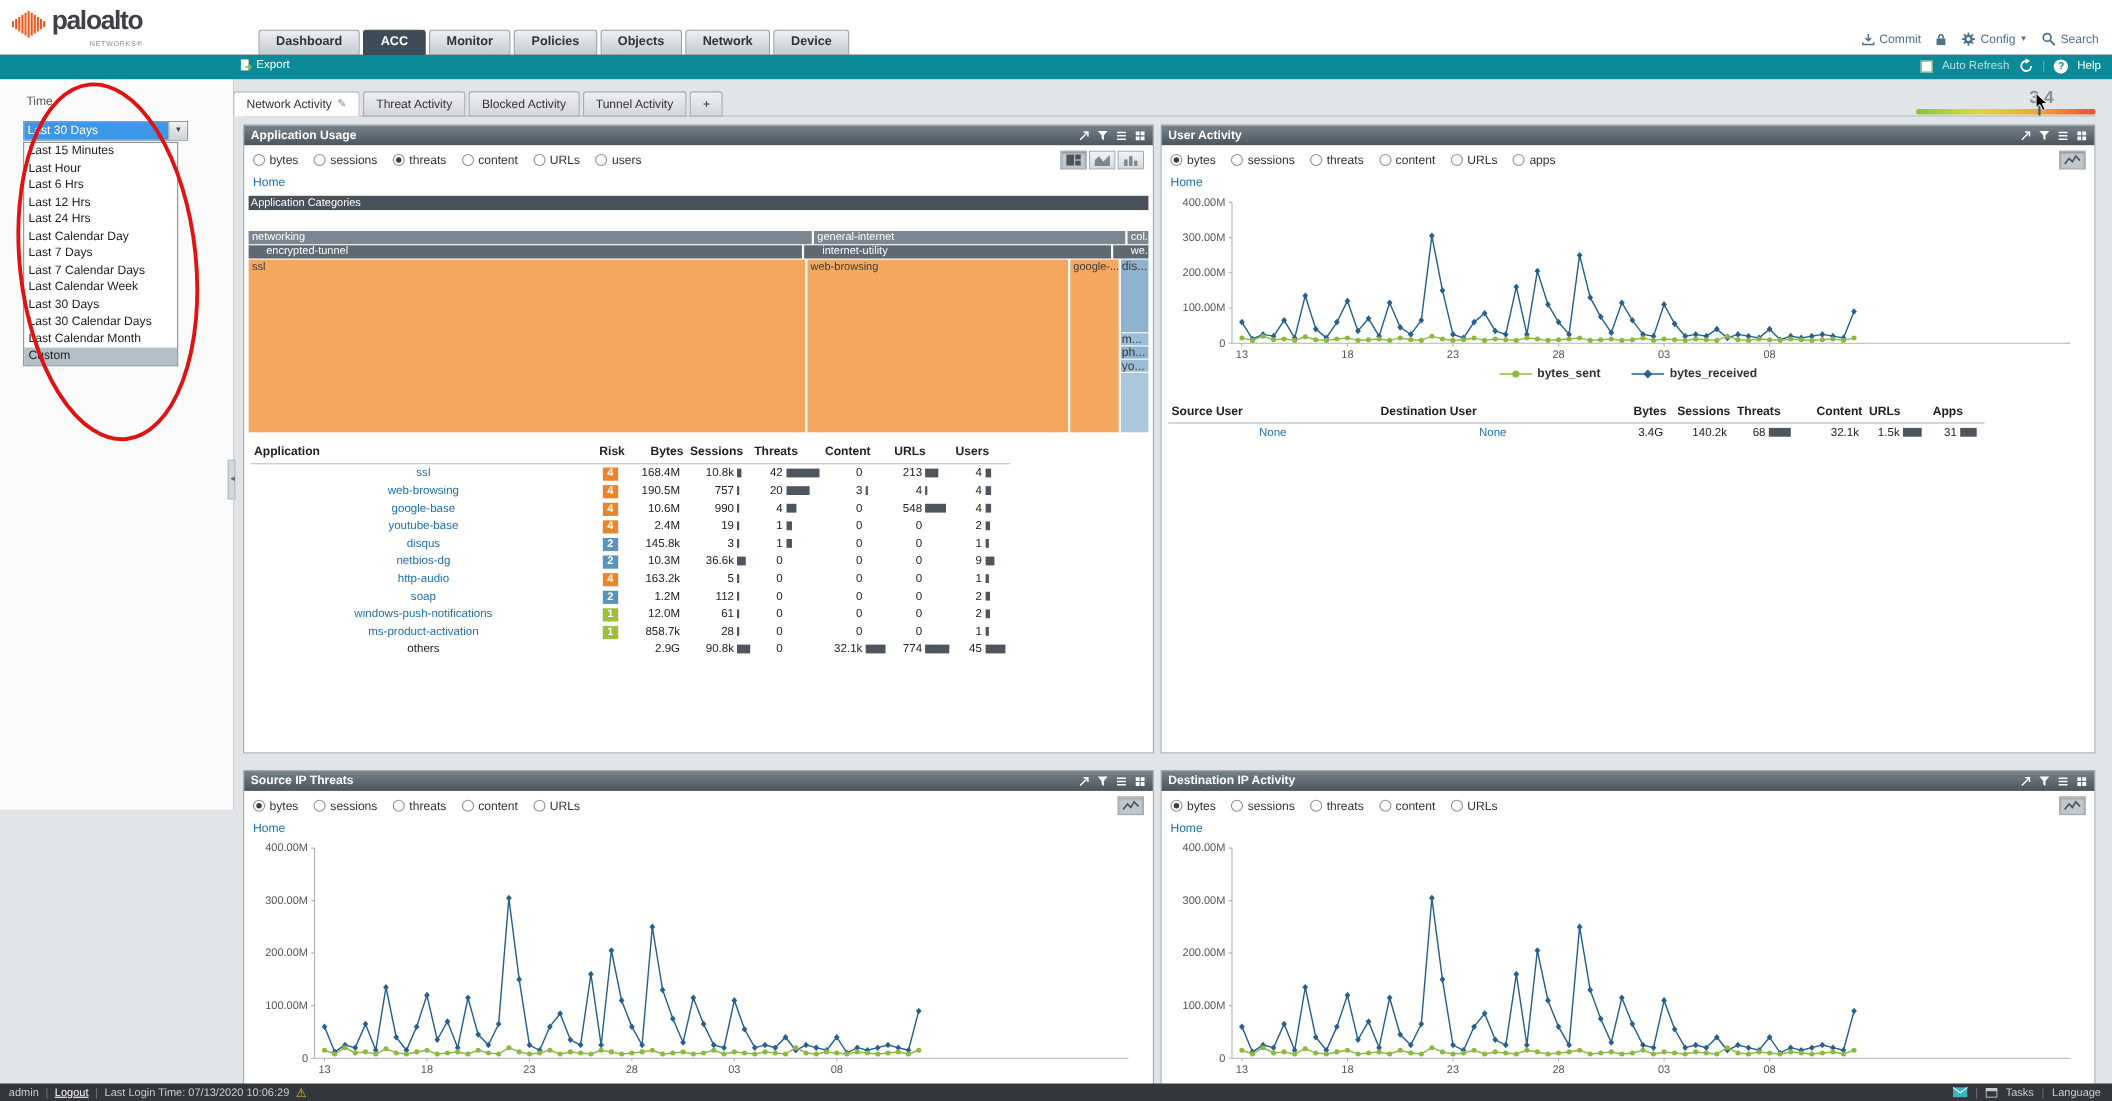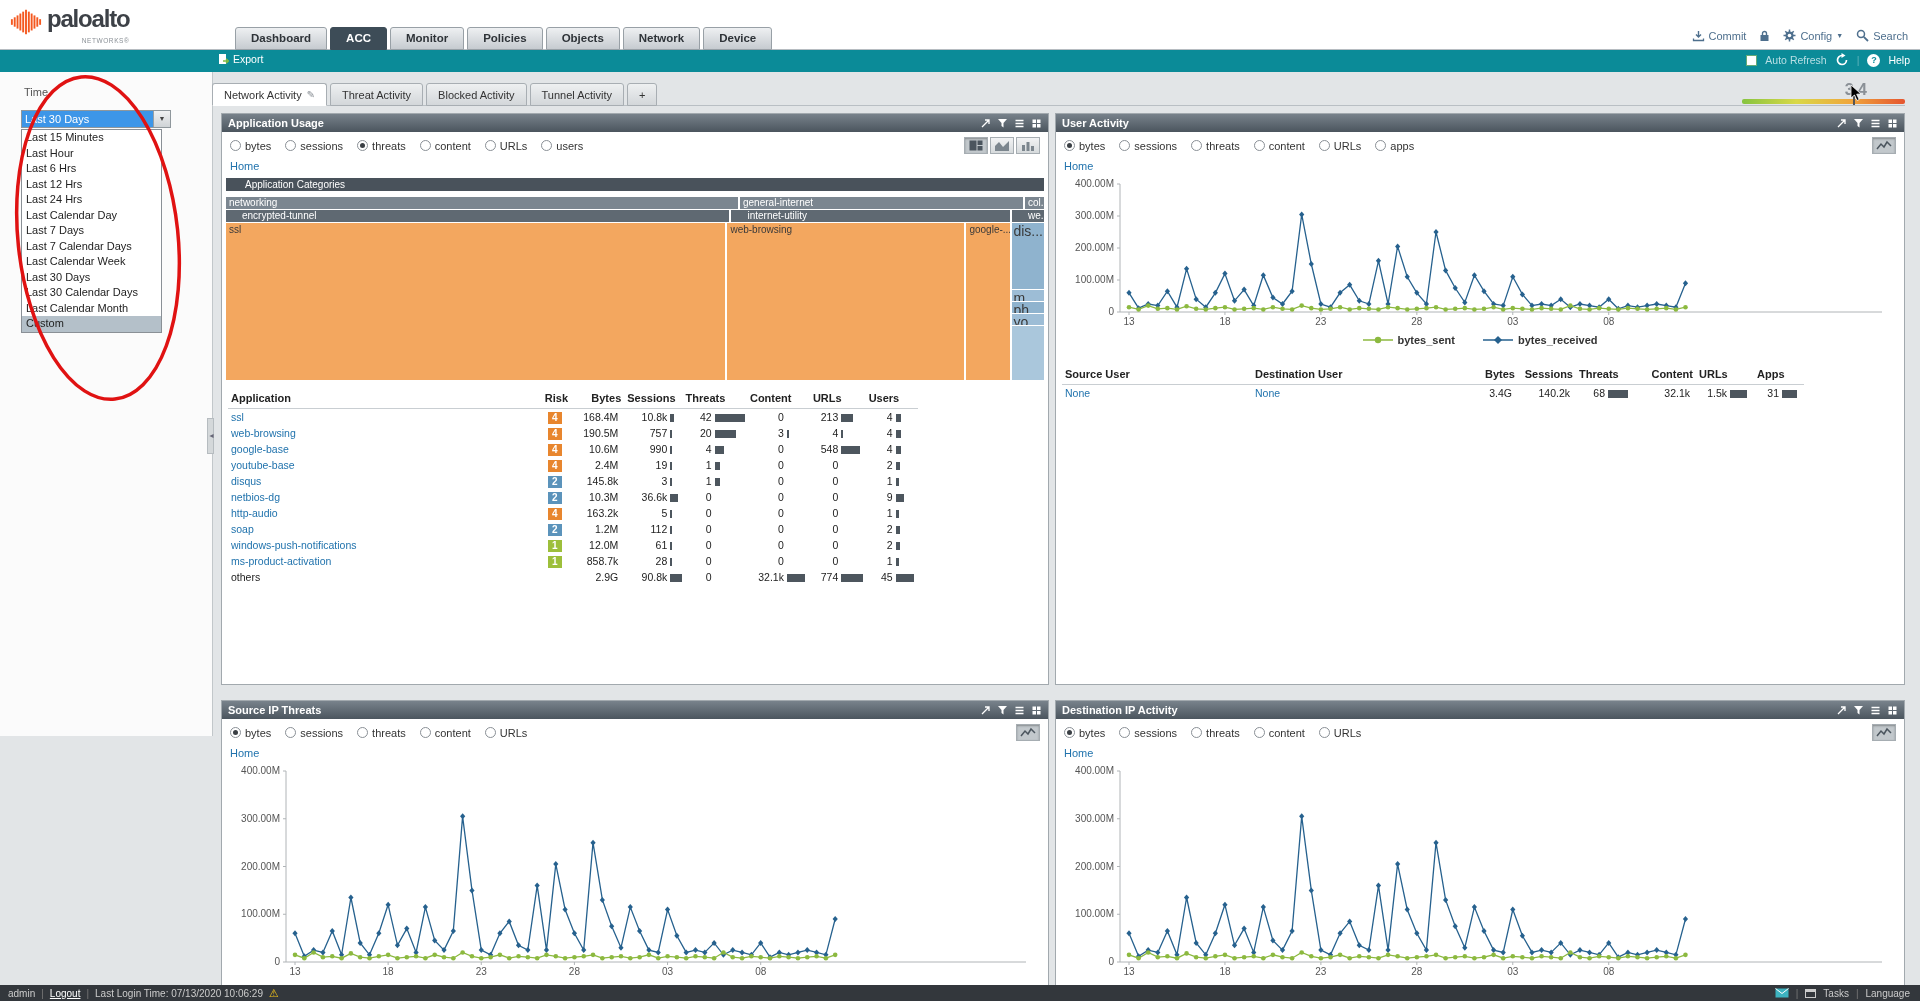--- a/index.html
+++ b/index.html
@@ -66,41 +66,41 @@
 .radio .dot{width:11px;height:11px;border:1px solid #8a9096;border-radius:50%;background:#fff;position:relative;display:inline-block}
 .radio.sel .dot::after{content:"";position:absolute;left:2px;top:2px;width:5px;height:5px;background:#3a3f44;border-radius:50%}
 .view-btns{margin-left:auto;display:flex;gap:2px}
 .ct-btn{width:24px;height:17px;border:1px solid #a6adb2;background:linear-gradient(#f2f3f4,#d6dadc);display:inline-flex;align-items:center;justify-content:center;cursor:pointer}
 .ct-btn.sel{background:#c2c8cc;box-shadow:inset 0 1px 2px rgba(0,0,0,.3)}
 .home-link{padding:2px 8px 4px 8px}
 .home-link a{color:#2173ad;text-decoration:none;font-size:11px;cursor:pointer}
 
 
 .treemap{margin:2px 4px 0 4px;width:818px}
-.tm-head{height:13px;line-height:13px;background:#49525b;color:#fff;font-size:10px;padding:0 19px;margin-bottom:6px}
+.tm-head{height:13px;line-height:13px;background:#49525b;color:#fff;font-size:10px;padding:0 2px;margin-bottom:19px}
 .tm-row{display:flex;gap:2px;margin-bottom:1px}
 .tm-cat{height:12px;line-height:12px;background:#7b8690;color:#fff;font-size:10px;padding:0 3px;overflow:hidden;white-space:nowrap;cursor:pointer}
 .tm-sub{height:12px;line-height:12px;background:#5f6972;color:#fff;font-size:10px;padding:0 16px;overflow:hidden;white-space:nowrap;cursor:pointer}
 .tm-leaves{display:flex;gap:2px;height:157px}
 .tm-col{display:flex;gap:2px}
 .tm-col.vert{flex-direction:column;gap:1px}
 .tm-leaf{overflow:hidden;cursor:pointer}
 .tm-leaf span{display:block;font-size:10px;color:#3a3a3a;padding:1px 3px;white-space:nowrap}
 .orange{background:#f3a75f}
 .blue{background:#8fb3ce}
 .blue2{background:#9dbdd6}
 .blue3{background:#aac7dc}
-.tm-col.vert .tm-leaf span{font-size:14px;padding:0 1px}
+.tm-col.vert .tm-leaf span{font-size:11px;padding:0 1px}
 
 
 .d-table{border-collapse:collapse;font-size:10.5px;table-layout:fixed;margin:0 6px}
 .d-table th{font-weight:bold;color:#222;border-bottom:1px solid #c9ced2;padding:4px 3px;text-align:right;font-size:11px}
 .d-table th.l{text-align:left}
 .d-table td{padding:1.5px 3px;color:#222;white-space:nowrap}
-.d-table td.l{text-align:left}
+.d-table td.l{text-align:center}
 .d-table td.r{text-align:right;padding-right:6px}
 .d-table td.c{text-align:center}
 .d-table td.bc{text-align:left}
 .app-link{color:#2173ad;text-decoration:none;cursor:pointer}
 .risk{display:inline-block;width:14px;height:12px;color:#fff;text-align:center;font-size:10px;line-height:12px;font-weight:bold}
 .bar{display:inline-block;height:8px;background:#4d565e;vertical-align:middle;margin-left:3px}
 .num{display:inline-block;text-align:right}
 .nw22{width:22px}.nw26{width:26px}.nw28{width:28px}
 th.pr12{padding-right:12px}th.pr18{padding-right:18px}th.pr22{padding-right:22px}th.pr24{padding-right:24px}th.pr25{padding-right:25px}th.pr27{padding-right:27px}th.pr32{padding-right:32px}th.pr33{padding-right:33px}
 

